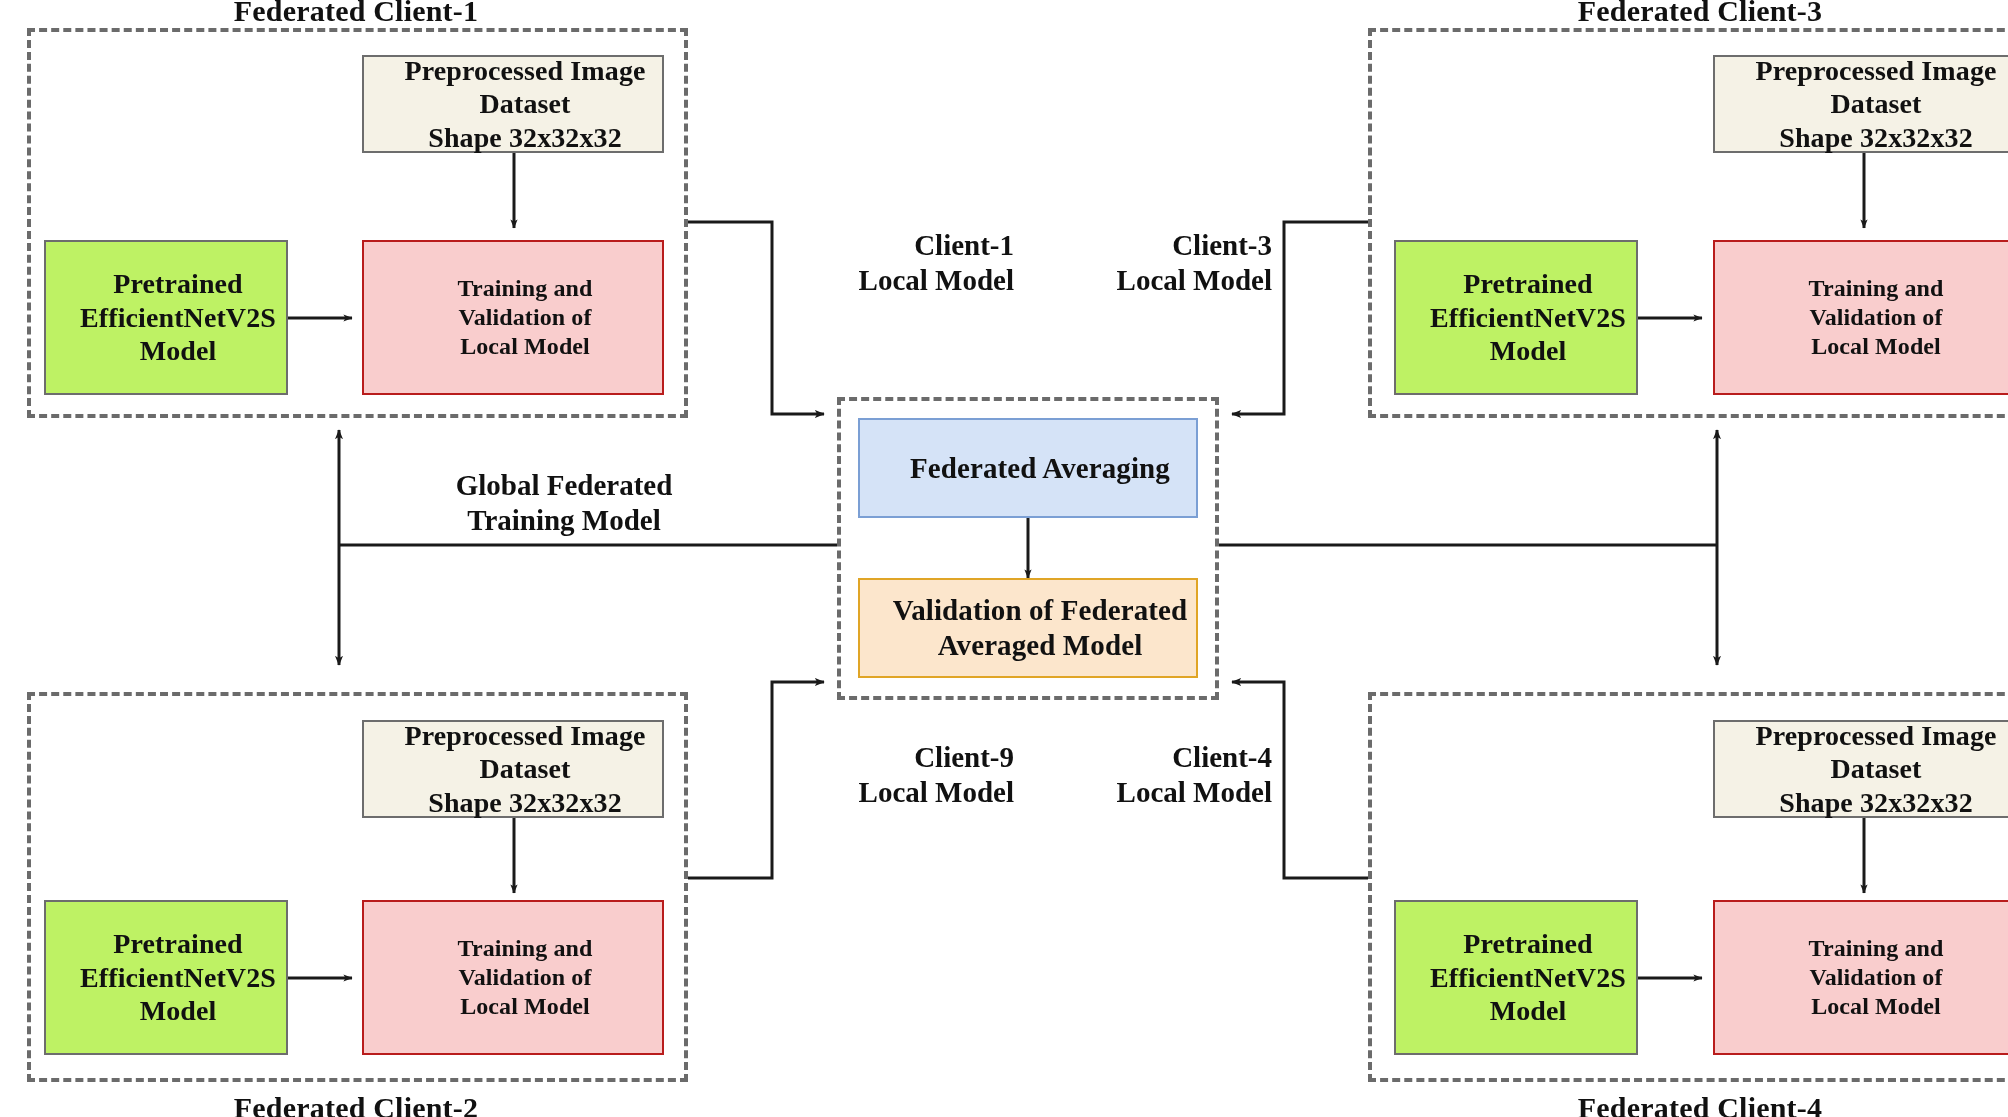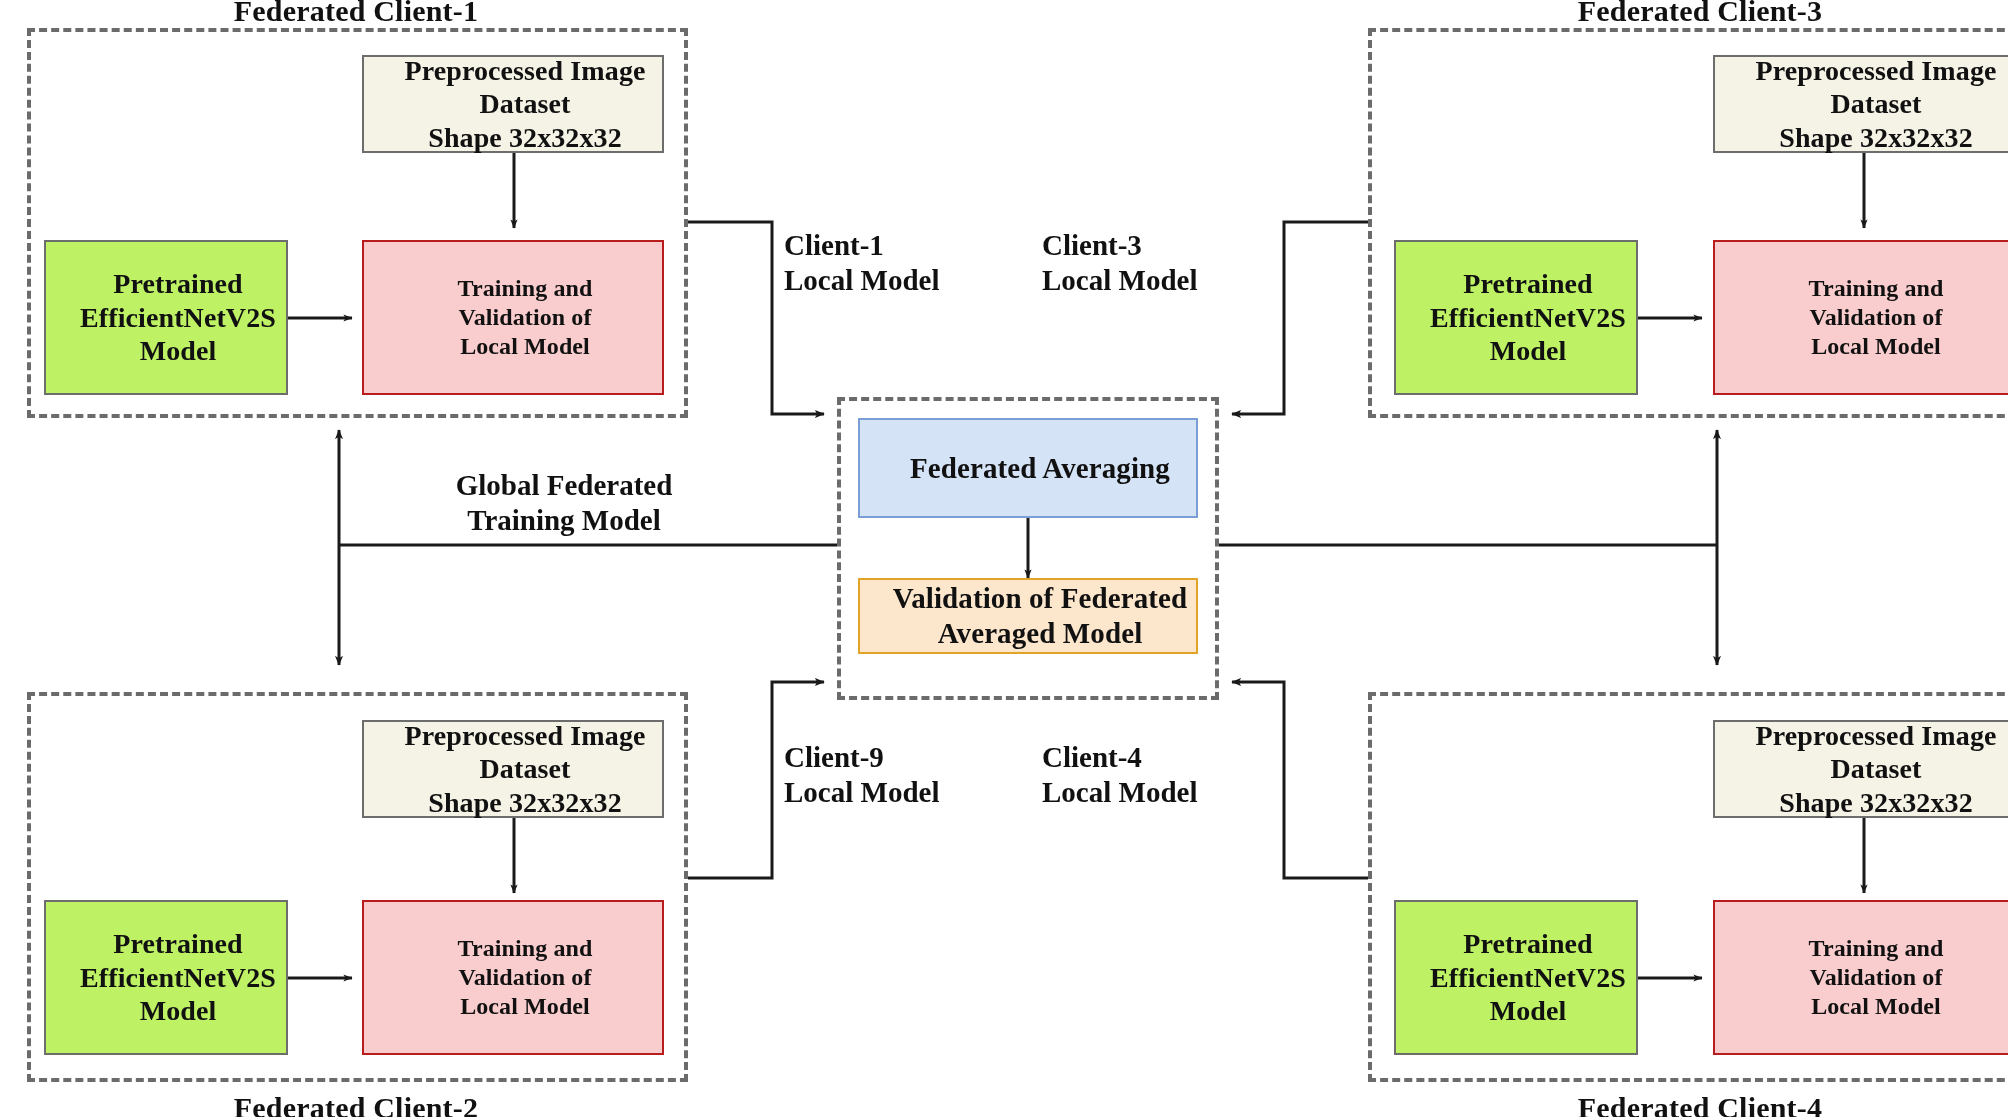--- a/index.html
+++ b/index.html
@@ -67,21 +67,21 @@
     border:2px solid #e0a526;
     font-size:29px;
   }
 
   
   .edge-label{
     position:absolute;
     font-weight:bold;
     font-size:29px;
     color:#111111;
-    text-align:left;
+    text-align:right;
     line-height:1.22;
     white-space:pre-line;
   }
 </style>
 </head>
 <body>
 
 <div id="diagram-root">
 
   <svg id="wires" viewBox="0 0 2008 1117">
@@ -198,19 +198,19 @@
 Validation of
 Local Model</div>
 
   <div class="edge-label" style="left:1018px; top:740px; width:230px;">Client-4
 Local Model</div>
 
   <div class="client-box" style="left:813px; top:397px; width:382px; height:303px;"></div>
 
   <div class="node node-avg" style="left:834px; top:418px; width:340px; height:100px; white-space:pre-line;">Federated Averaging</div>
 
-  <div class="node node-valid" style="left:834px; top:578px; width:340px; height:76px; white-space:pre-line;">Validation of Federated
+  <div class="node node-valid" style="left:834px; top:578px; width:340px; height:100px; white-space:pre-line;">Validation of Federated
 Averaged Model</div>
 
   <div class="edge-label" style="left:380px; top:468px; width:320px; text-align:center;">Global Federated
 Training Model</div>
 
 </div>
 
 </body></html>

